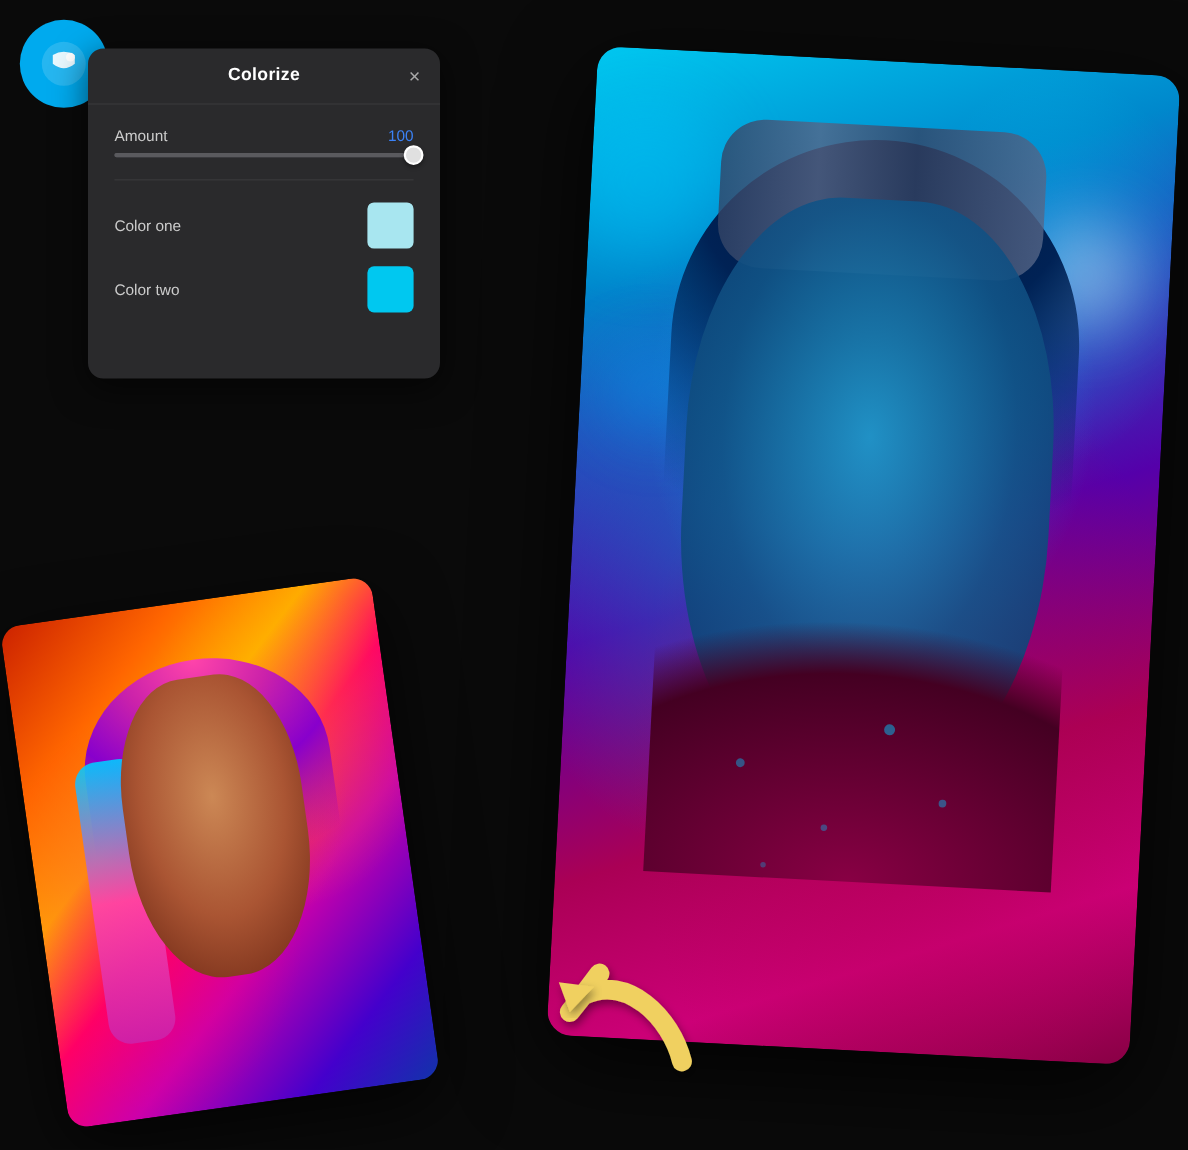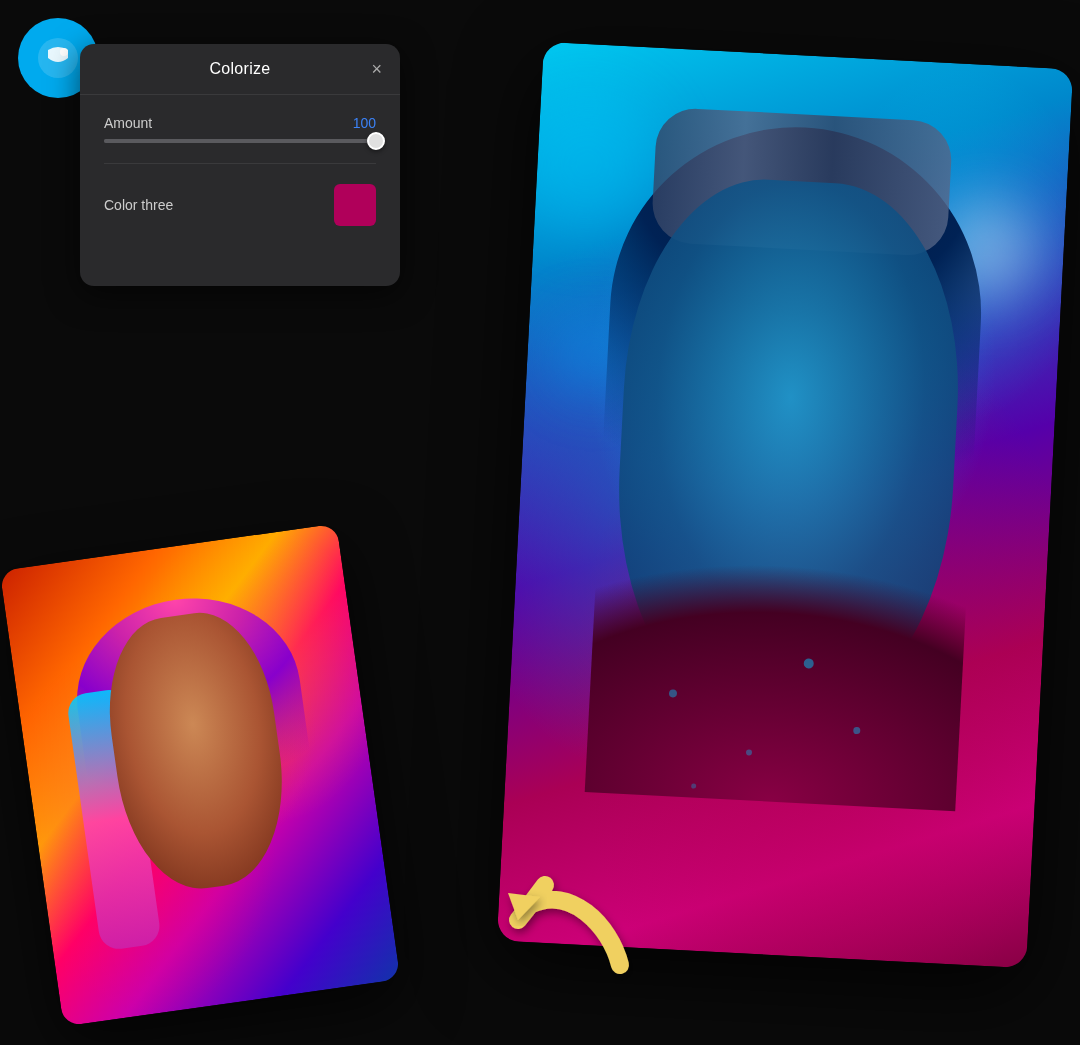--- a/index.html
+++ b/index.html
@@ -51,21 +51,21 @@
       align-items: center;
       justify-content: center;
       padding: 16px 20px;
       position: relative;
       border-bottom: 1px solid rgba(255,255,255,0.08);
     }
 
     .panel-title {
       color: #ffffff;
       font-size: 16px;
-      font-weight: 400;
+      font-weight: 700;
       letter-spacing: 0.3px;
     }
 
     .close-btn {
       position: absolute;
       right: 18px;
       top: 50%;
       transform: translateY(-50%);
       color: #aaaaaa;
       font-size: 18px;
@@ -384,26 +384,30 @@
       </div>
       <div class="slider-track">
         <div class="slider-fill amount-fill"></div>
         <div class="slider-thumb amount-thumb"></div>
       </div>
     </div>
 
 
     <div class="divider"></div>
 
-
-
     <div class="color-row">
-      <span class="color-label">Color three</span>
-      <div class="color-swatch color-three"></div>
+      <span class="color-label">Color one</span>
+      <div class="color-swatch color-one"></div>
     </div>
+
+    <div class="color-row">
+      <span class="color-label">Color two</span>
+      <div class="color-swatch color-two"></div>
+    </div>
+
 
   </div>
 </div>
 
 <div class="colorized-card">
   <div class="colorized-card-inner">
     <div class="portrait-colorized">
 
       <div class="bokeh bokeh-1"></div>
       <div class="bokeh bokeh-2"></div>

